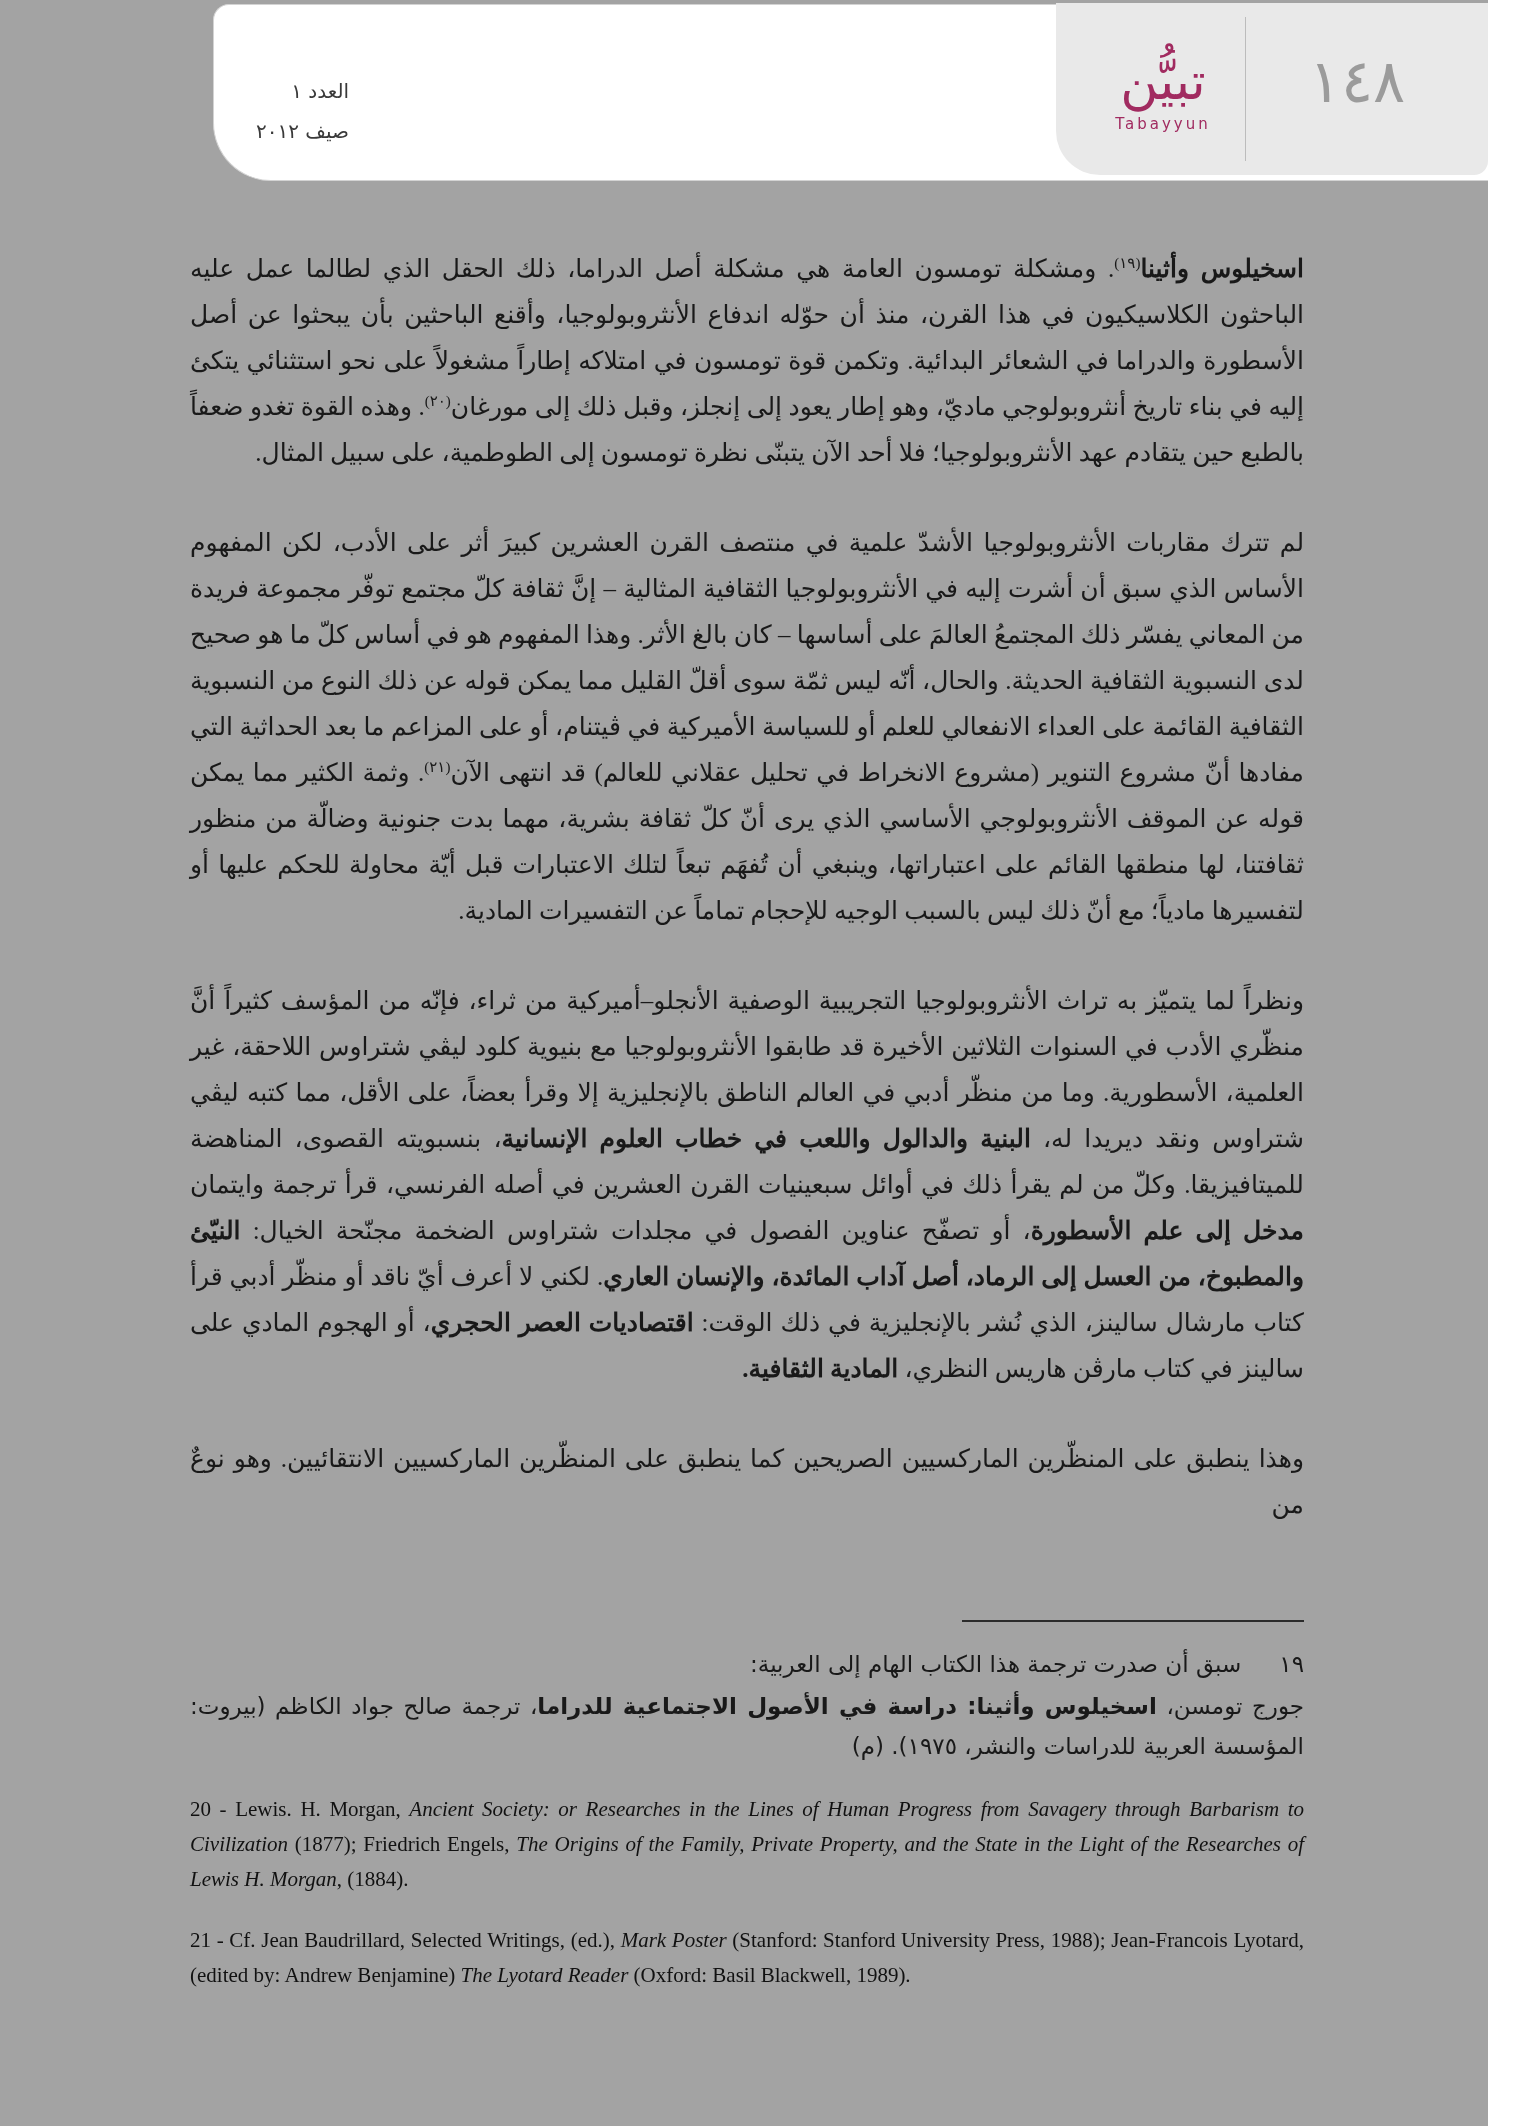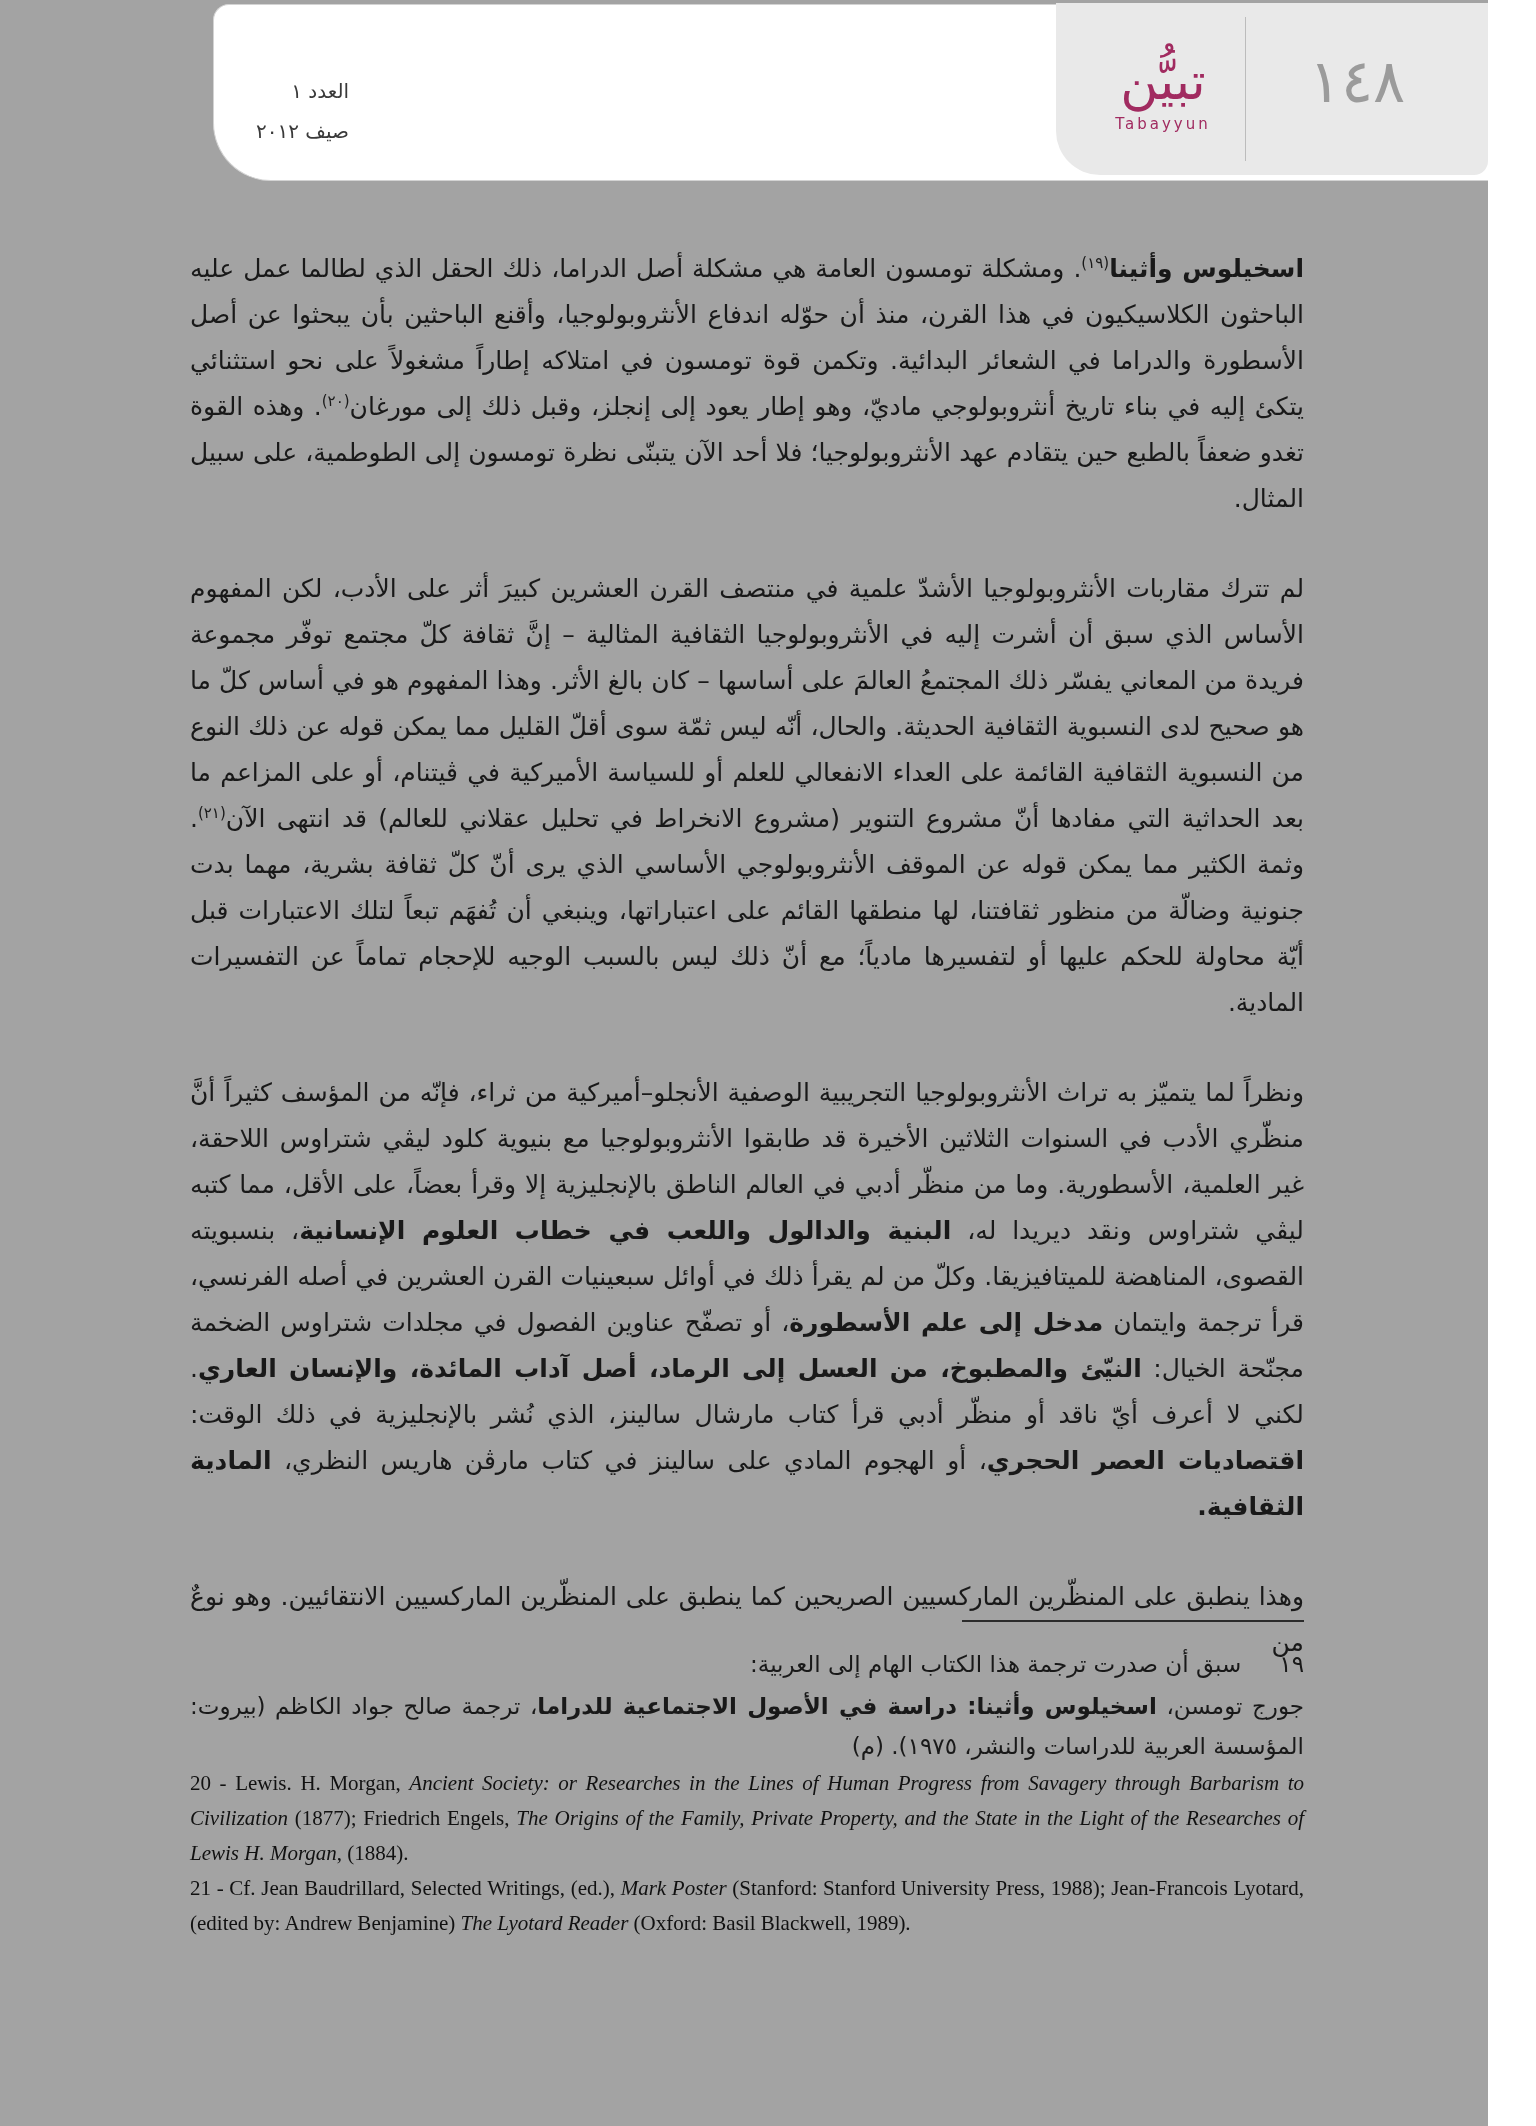--- a/index.html
+++ b/index.html
@@ -26,36 +26,36 @@
   .logo-la{font-size:15px;letter-spacing:3px;margin-top:2px;}
   .logo-divider{position:absolute;left:189px;top:14px;width:1px;height:144px;background:#bcbcbc;}
   .page-number{
     position:absolute;left:196px;right:26px;top:38px;text-align:center;
     font-size:60px;line-height:80px;color:#9b9b9b;
   }
   
   .body-text{
     position:absolute;left:190px;right:184px;top:246px;
     direction:rtl;text-align:justify;
-    font-size:25px;line-height:46px;color:#191919;
+    font-size:25px;line-height:46px;color:#191919;font-family:Liberation Serif, serif;
   }
   .para{margin:0 0 44px 0;}
   .body-text b,.fn-ar b{font-weight:bold;}
   sup.fnref{font-size:15px;line-height:0;vertical-align:9px;}
   
   .footnotes{position:absolute;left:190px;right:184px;top:1620px;}
   .fn-rule{width:342px;margin-left:auto;margin-right:0;border-top:2px solid #2b2b2b;margin-bottom:22px;}
   .fn-ar{direction:rtl;font-size:23px;line-height:40px;color:#191919;}
   .fn-ar-first{margin-bottom:2px;}
   .fn-marker{margin-left:38px;}
   .fn-ar-body{text-align:justify;}
   .fn-en{
     direction:ltr;text-align:justify;
     font-family:"Liberation Serif","DejaVu Serif",serif;
-    font-size:21px;line-height:35px;color:#111111;
+    font-size:21px;line-height:35px;color:#111111;margin-top:26px;
   }
 </style>
 </head>
 <body>
 
 <div class="page">
 
   <div class="header-band">
     <div class="issue-info">
       <div>العدد ١</div>

